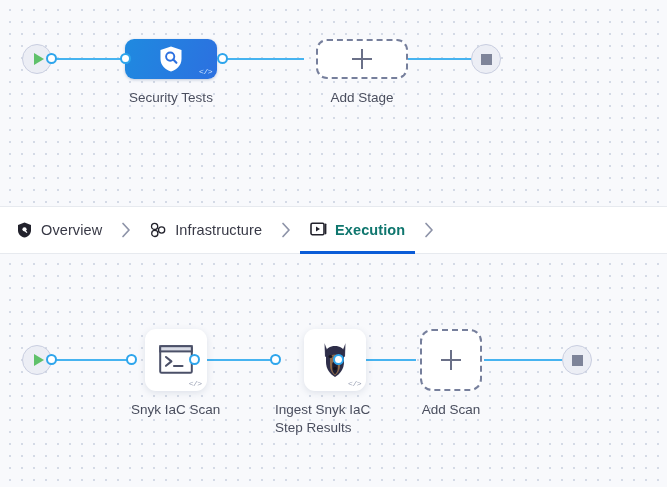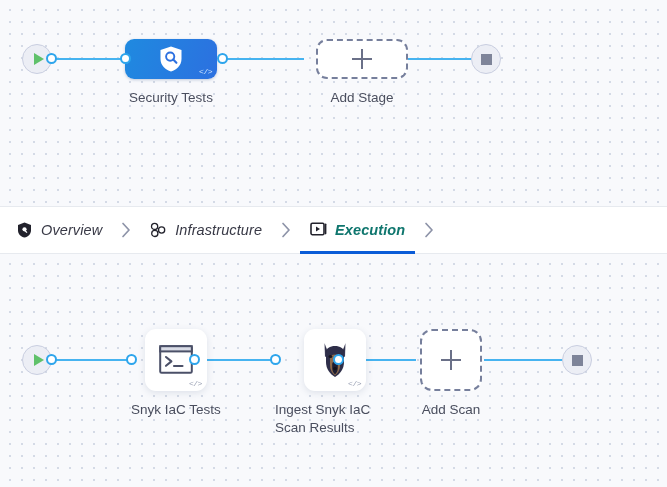--- a/index.html
+++ b/index.html
@@ -42,21 +42,20 @@
     left: 0;
     width: 667px;
     height: 48px;
     background: #ffffff;
     border-top: 1px solid #e7eaef;
     border-bottom: 1px solid #e7eaef;
     display: flex;
     align-items: center;
     padding-left: 14px;
     box-sizing: border-box;
-    font-style: italic;
   }
   .tab {
     display: flex;
     align-items: center;
     gap: 8px;
     height: 47px;
     padding: 0 2px;
     box-sizing: border-box;
     cursor: pointer;
     position: relative;
@@ -336,42 +335,42 @@
     <div class="node-wrap" style="left:131px; top:75px;">
       <div class="step-box">
         <svg width="34" height="30" viewBox="0 0 34 30">
           <rect x="1.2" y="1.2" width="31.6" height="26.6" rx="1.4" fill="#ffffff" stroke="#4b5068" stroke-width="2"></rect>
           <rect x="1.2" y="1.2" width="31.6" height="5.2" fill="#d9dce6" stroke="#4b5068" stroke-width="2"></rect>
           <path d="M7 12 L12.4 16.4 L7 20.8" fill="none" stroke="#4b5068" stroke-width="2.1" stroke-linecap="round" stroke-linejoin="round"></path>
           <line x1="15" y1="21" x2="23.5" y2="21" stroke="#4b5068" stroke-width="2.1" stroke-linecap="round"></line>
         </svg>
         <span class="code-badge">&lt;/&gt;</span>
       </div>
-      <div class="node-label">Snyk IaC Tests</div>
+      <div class="node-label">Snyk IaC Scan</div>
     </div>
     <div class="port" style="left:126px; top:100px;"></div>
     <div class="port" style="left:189px; top:100px;"></div>
 
     <div class="node-wrap" style="left:275px; top:75px;">
       <div class="step-box">
         <svg width="32" height="38" viewBox="0 0 32 38">
           <path d="M5.5 2 L9.5 14 L6 16 Z" fill="#3a3a56"></path>
           <path d="M26.5 2 L22.5 14 L26 16 Z" fill="#3a3a56"></path>
           <path d="M6.5 4 L8.8 13 L7 14.3 Z" fill="#24243a"></path>
           <path d="M25.5 4 L23.2 13 L25 14.3 Z" fill="#24243a"></path>
           <path d="M7 12 C7 7 11 5 16 5 C21 5 25 7 25 12 L25 21 C25 28 21 33 16 36 C11 33 7 28 7 21 Z" fill="#2e2e49"></path>
           <path d="M11 18 C11 15 13 13.6 16 13.6 C19 13.6 21 15 21 18 L21 24 C21 29 19 32 16 34.5 C13 32 11 29 11 24 Z" fill="#8d6a4a"></path>
           <path d="M13.2 23 C13.2 21.6 14.4 20.8 16 20.8 C17.6 20.8 18.8 21.6 18.8 23 L18.8 27 C18.8 30 17.6 32 16 33.6 C14.4 32 13.2 30 13.2 27 Z" fill="#1d1d30"></path>
           <ellipse cx="11.4" cy="15.4" rx="1.9" ry="1.5" fill="#15151f"></ellipse>
           <ellipse cx="20.6" cy="15.4" rx="1.9" ry="1.5" fill="#15151f"></ellipse>
           <ellipse cx="16" cy="27.6" rx="2" ry="1.6" fill="#111119"></ellipse>
         </svg>
         <span class="code-badge">&lt;/&gt;</span>
       </div>
-      <div class="node-label multi">Ingest Snyk IaC Scan Results</div>
+      <div class="node-label multi">Ingest Snyk IaC Step Results</div>
     </div>
     <div class="port" style="left:270px; top:100px;"></div>
     <div class="port" style="left:333px; top:100px;"></div>
 
     <div class="node-wrap" style="left:420px; top:75px;">
       <div class="add-step-box">
         <span class="plus"></span>
       </div>
       <div class="node-label">Add Scan</div>
     </div>

